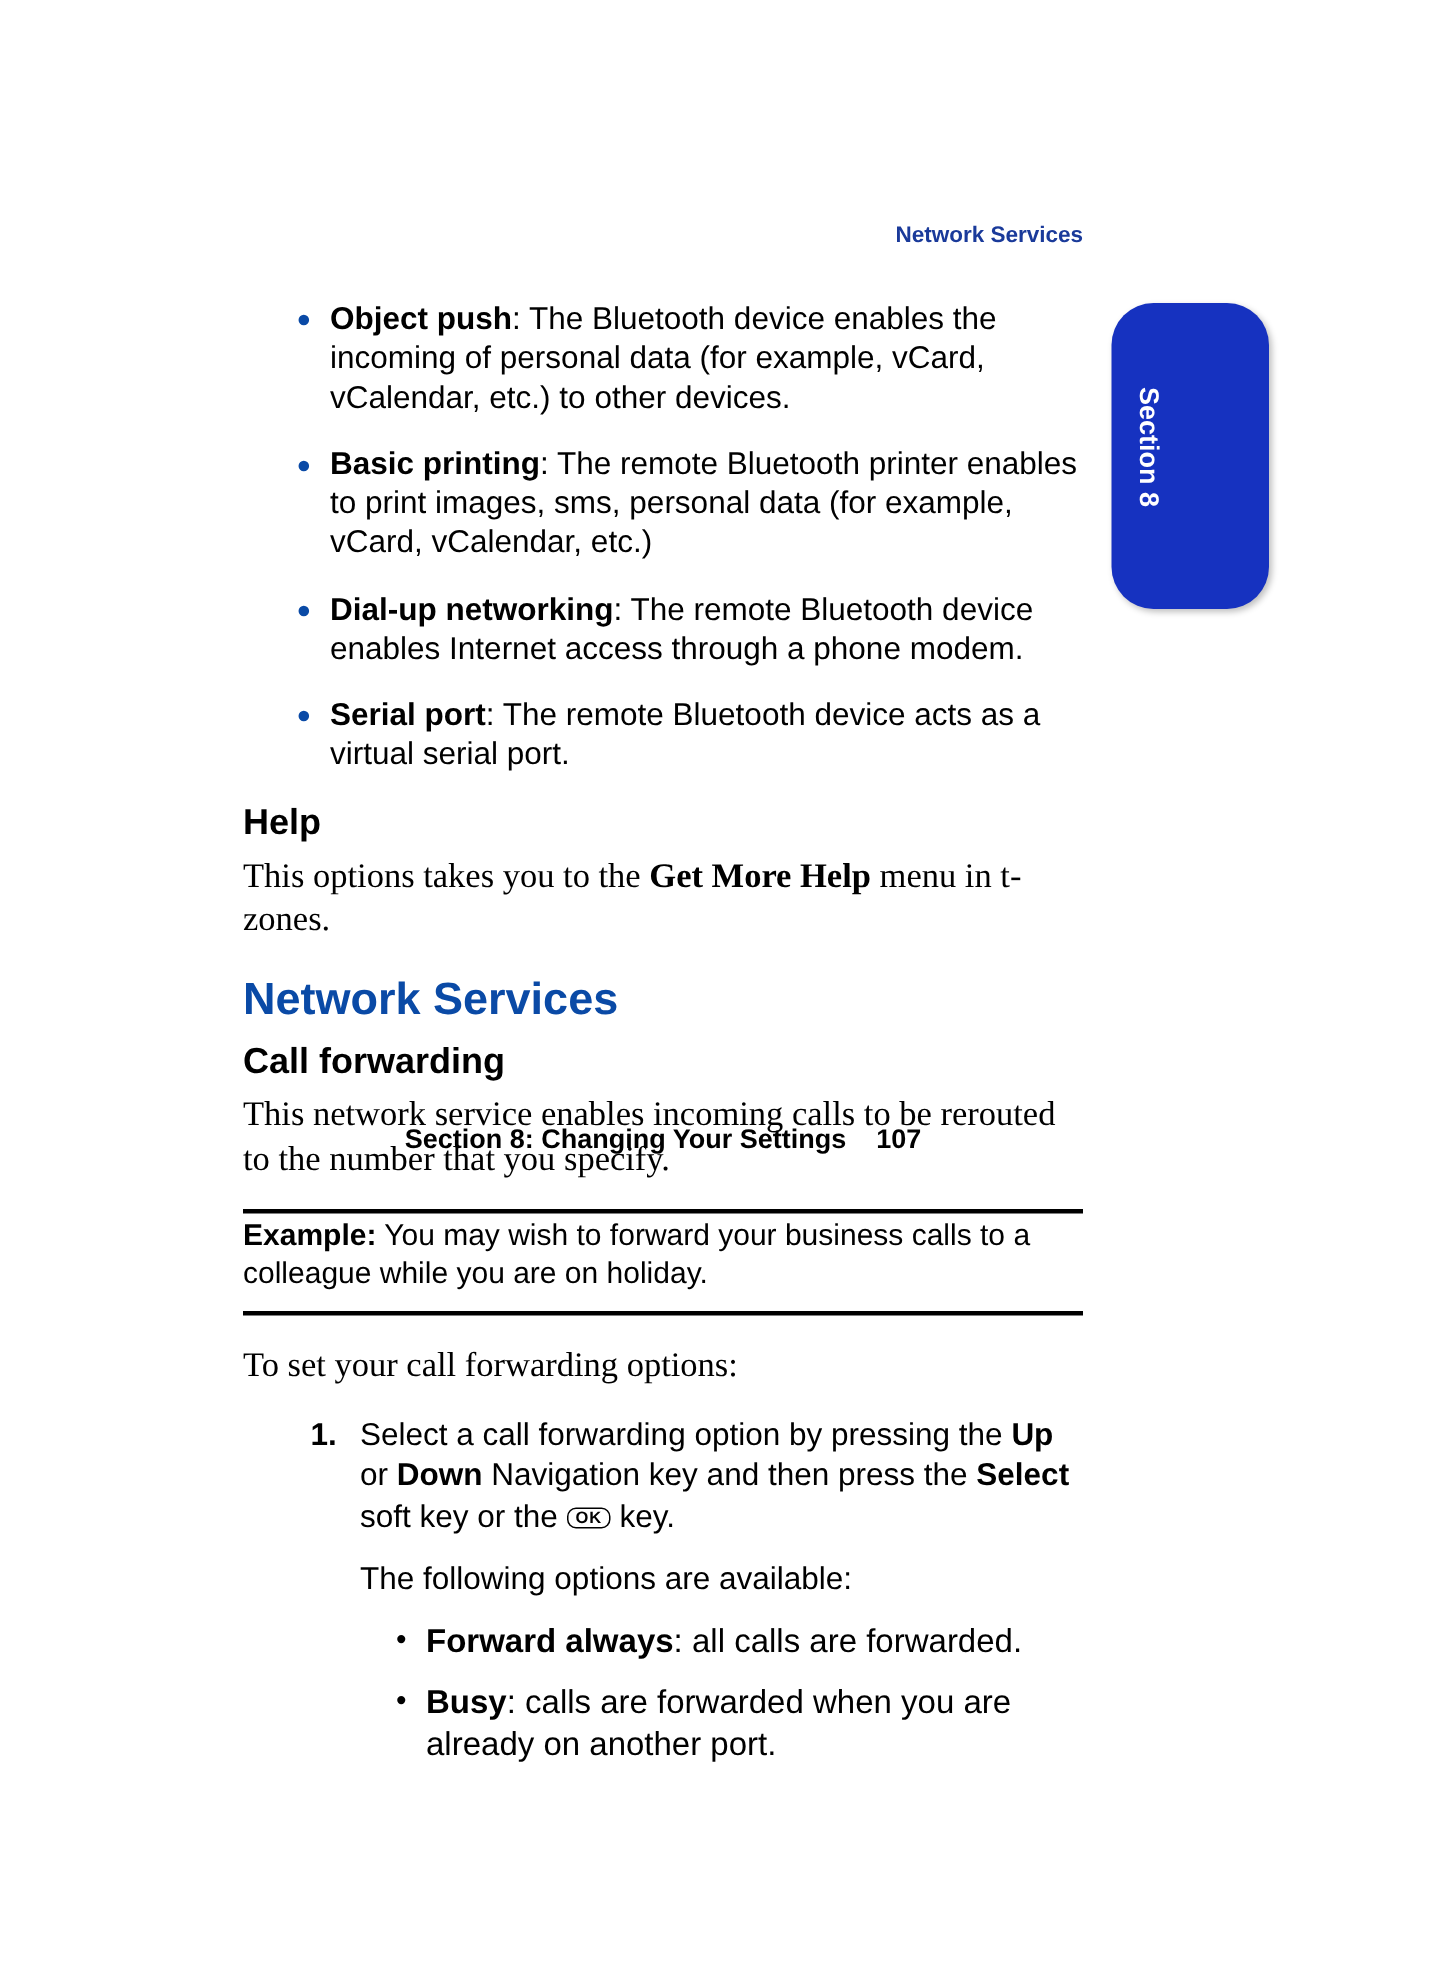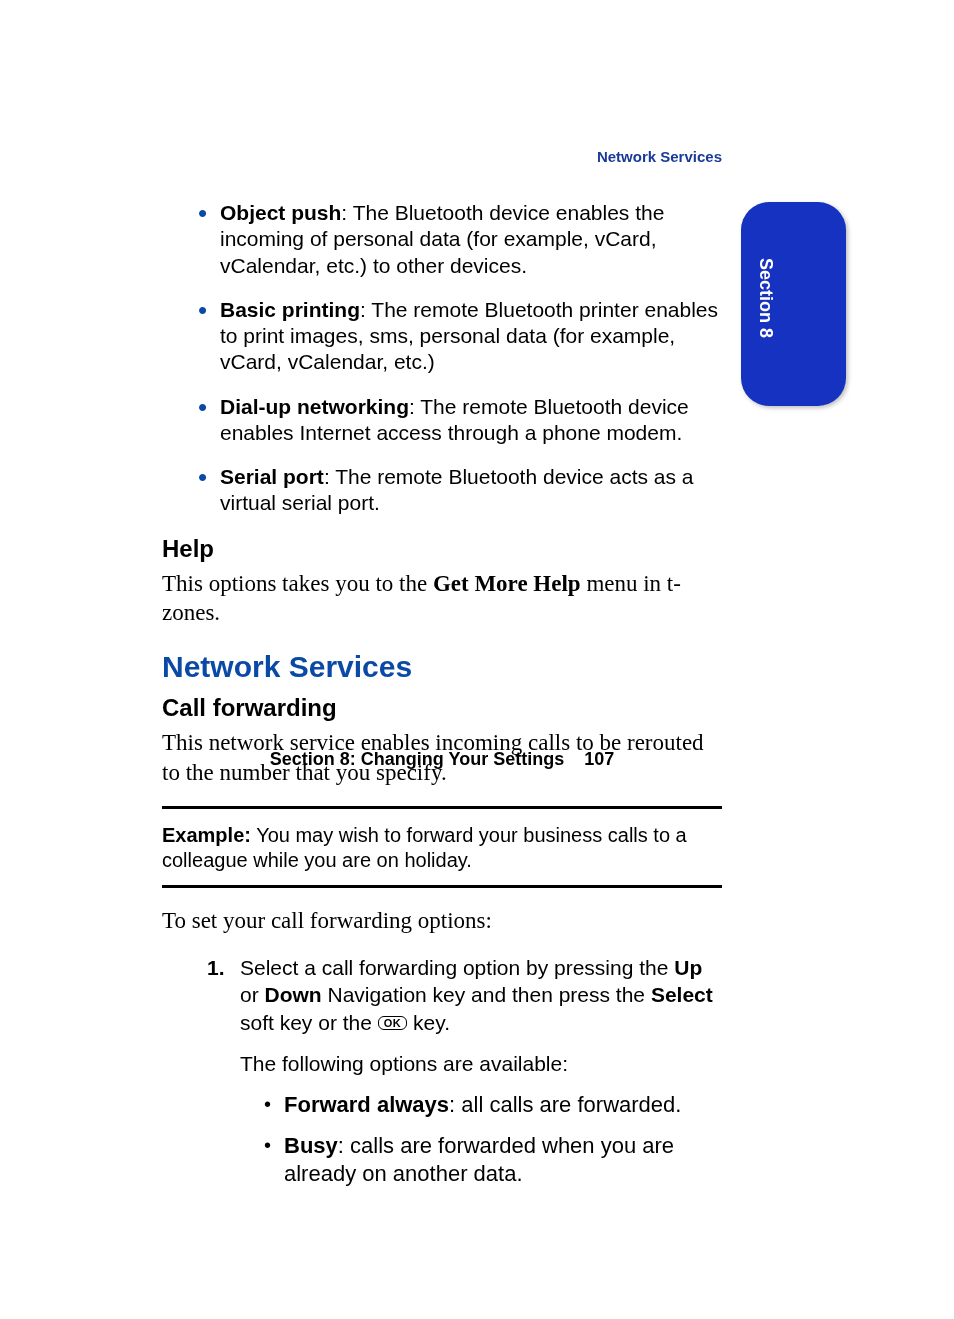--- a/index.html
+++ b/index.html
@@ -90,21 +90,21 @@
   h2.section {
     color: #0a4aa6;
     font-family: Arial, Helvetica, sans-serif;
     font-weight: bold;
     font-size: 30px;
     margin: 22px 0 10px 0;
   }
   .example-box {
     border-top: 3px solid #000;
     border-bottom: 3px solid #000;
-    padding: 14px 0 12px 0;
+    padding: 3px 0 12px 0;
     margin: 16px 0 18px 0;
     font-family: Arial, Helvetica, sans-serif;
     font-size: 20px;
     line-height: 1.25;
   }
   .example-box .ex-label { font-weight: bold; }
   ol.steps {
     list-style: none;
     padding-left: 78px;
     margin: 12px 0 0 0;
@@ -214,21 +214,21 @@
         <span class="num">1.</span>
         <div class="step-body">
           <span>Select a call forwarding option by pressing the </span><span class="bold">Up</span><span> or </span><span class="bold">Down</span><span> Navigation key and then press the </span><span class="bold">Select</span><span> soft key or the </span><span class="ok-key">OK</span><span> key.</span>
         </div>
         <div class="step-body">The following options are available:</div>
         <ul class="inner">
           <li>
             <span class="bold">Forward always</span><span>: all calls are forwarded.</span>
           </li>
           <li>
-            <span class="bold">Busy</span><span>: calls are forwarded when you are already on another data.</span>
+            <span class="bold">Busy</span><span>: calls are forwarded when you are already on another port.</span>
           </li>
         </ul>
       </li>
     </ol>
 
   </div>
 
   <div class="footer">
     <span>Section 8: Changing Your Settings</span><span class="pagenum">107</span>
   </div>

